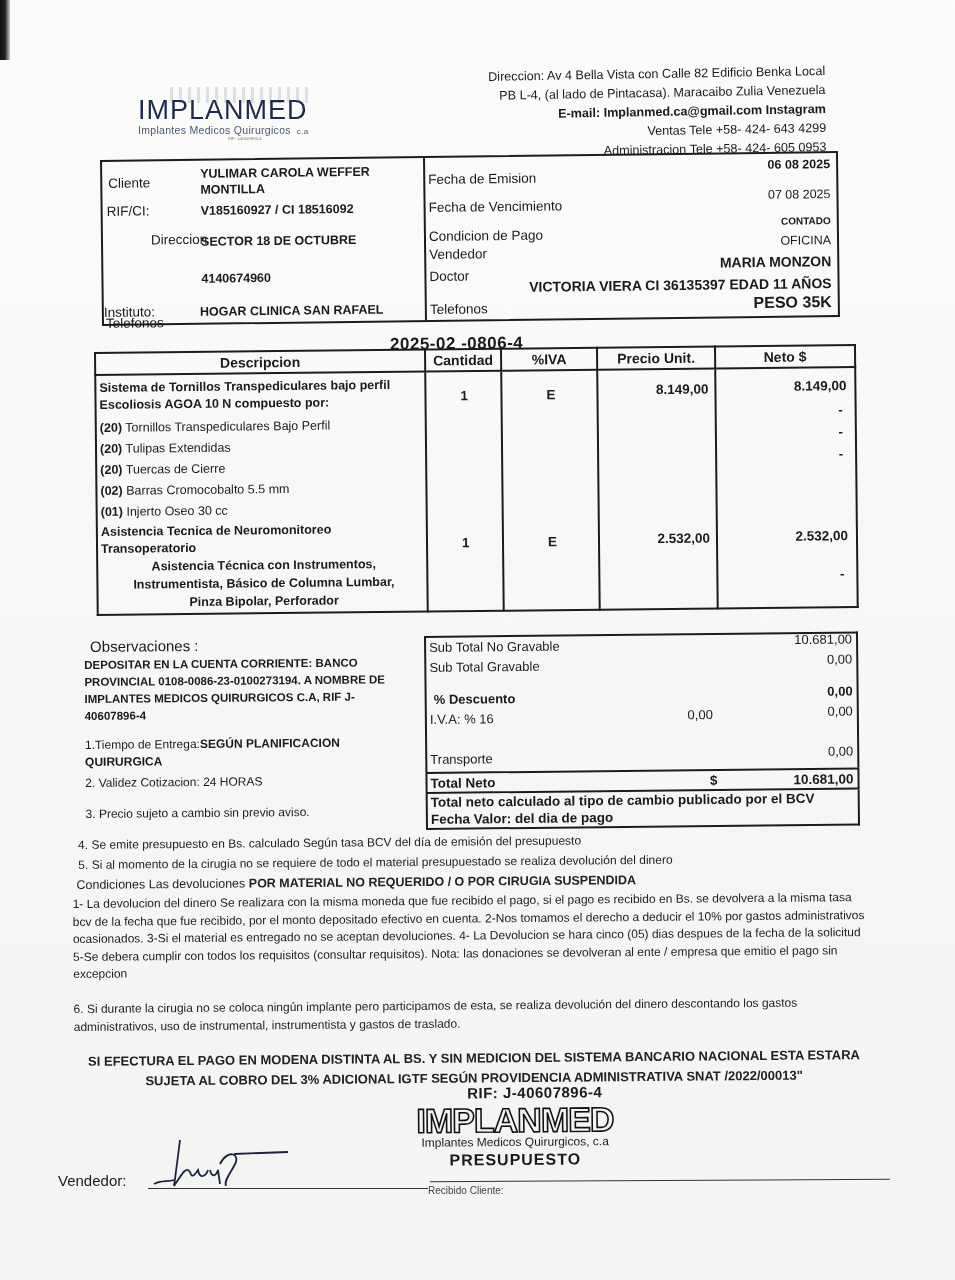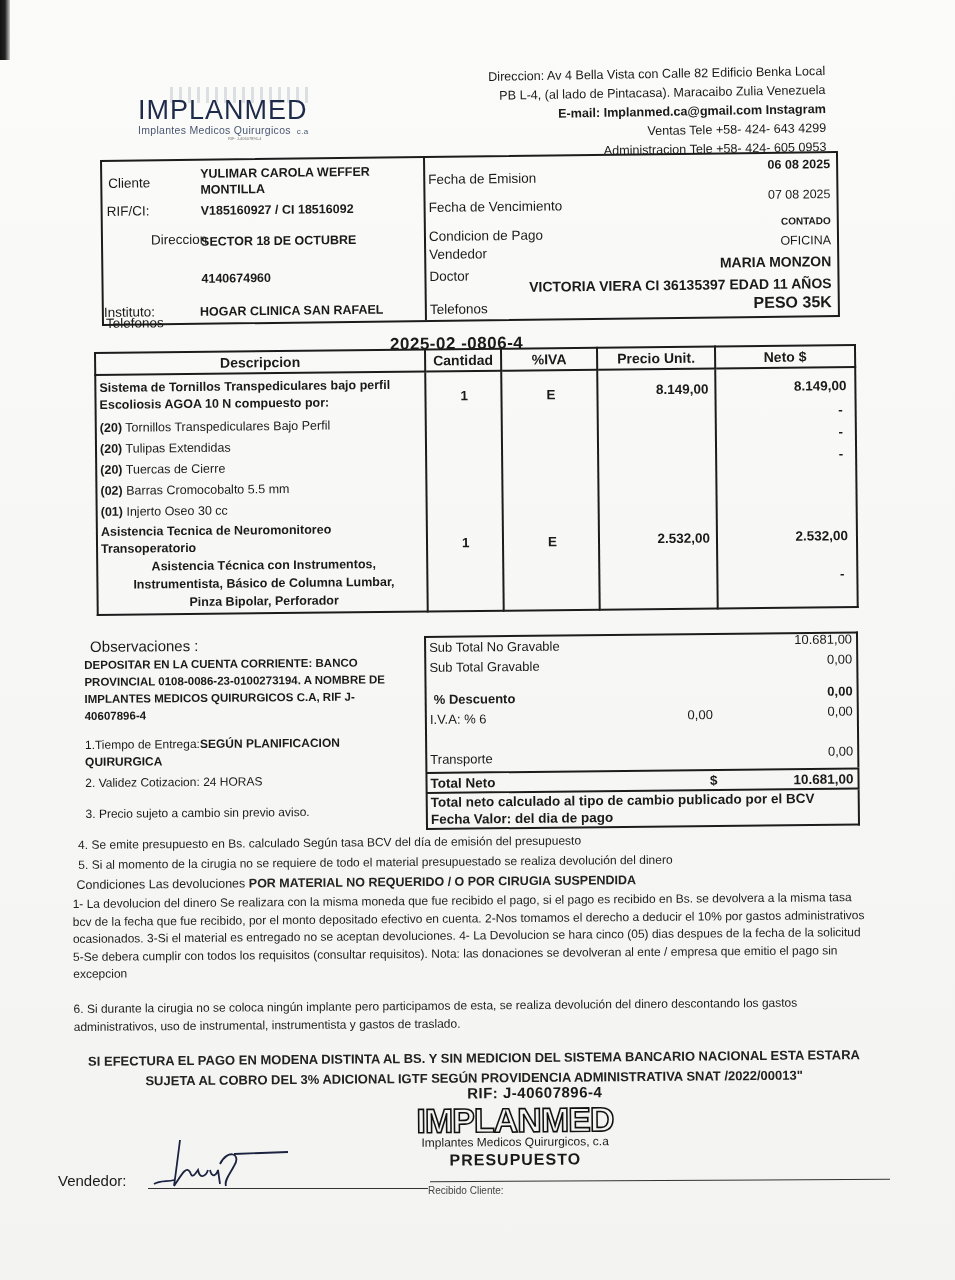--- a/index.html
+++ b/index.html
@@ -226,21 +226,21 @@
       </div>
       <div class="tot-row" style="top:22px;">
         <span>Sub Total Gravable</span>
         <span class="r" style="top:-4px;">0,00</span>
       </div>
       <div class="tot-row" style="top:54px;font-weight:bold;">
         <span style="margin-left:4px;">% Descuento</span>
         <span class="r" style="top:-4px;">0,00</span>
       </div>
       <div class="tot-row" style="top:74px;">
-        <span>I.V.A: % 6</span>
+        <span>I.V.A: % 16</span>
         <span class="m" style="top:-2px;">0,00</span>
         <span class="r" style="top:-4px;">0,00</span>
       </div>
       <div class="tot-row" style="top:114px;">
         <span>Transporte</span>
         <span class="r" style="top:-4px;">0,00</span>
       </div>
     </div>
     <div class="tot-net">
       <span style="left:3px;">Total Neto</span>

